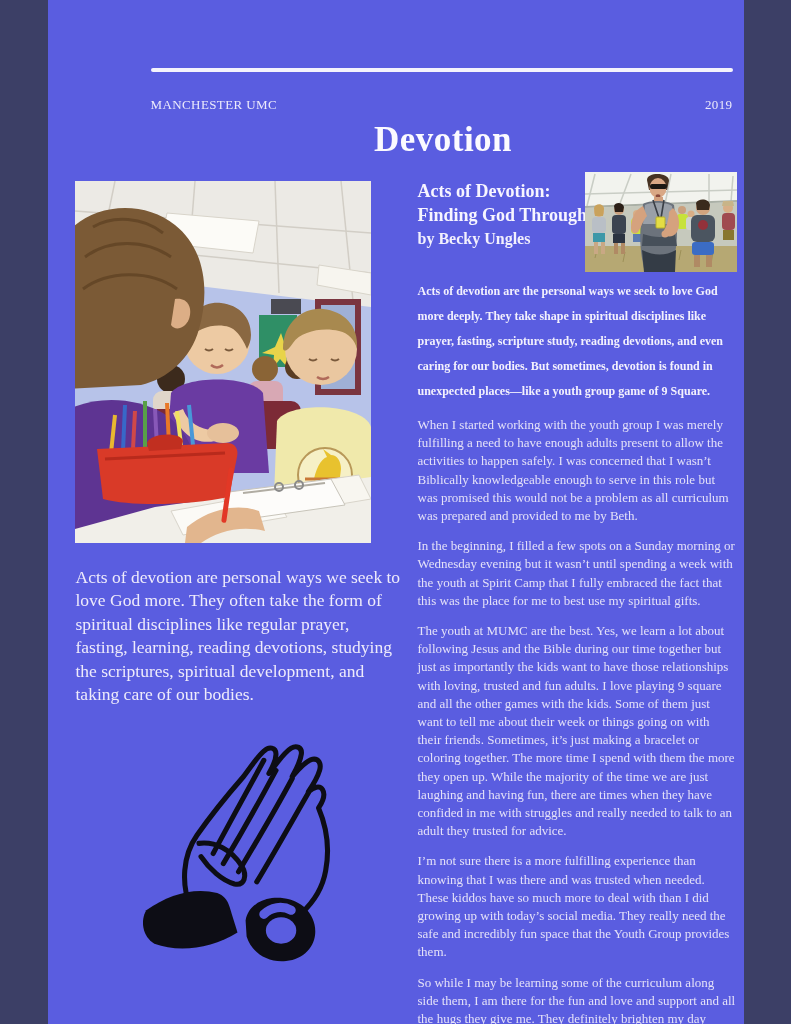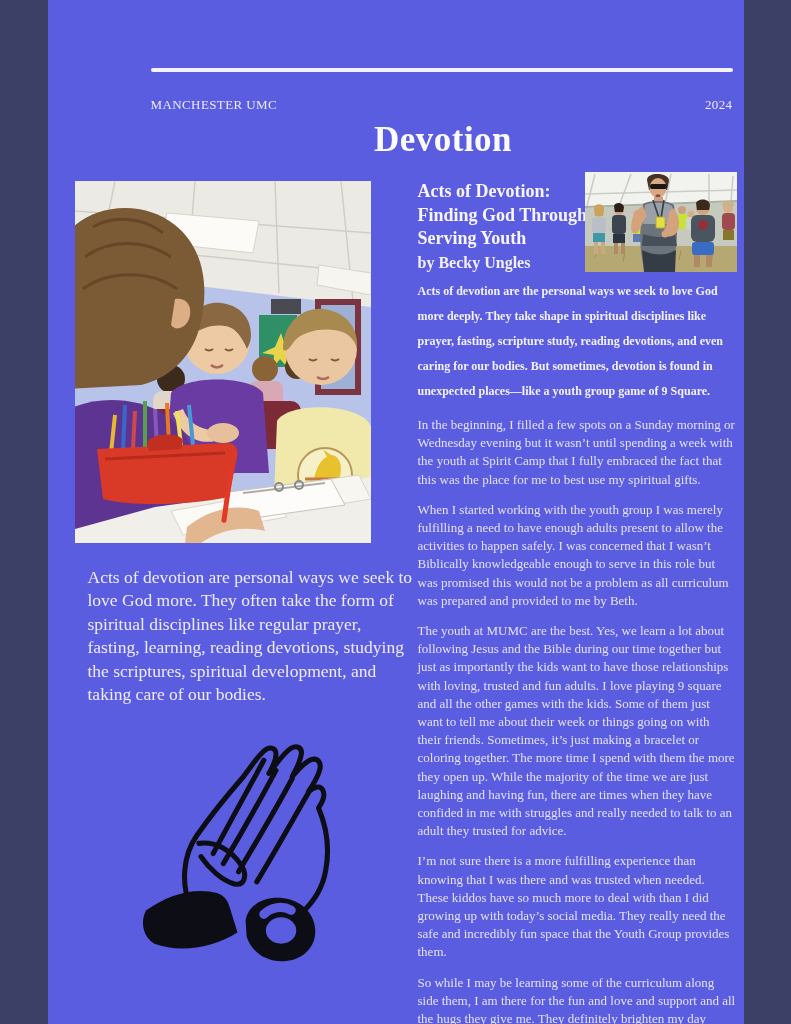--- a/index.html
+++ b/index.html
@@ -25,21 +25,21 @@
     position:absolute; left:0; top:120px; width:791px;
     text-align:center; color:#fbfaff; font-size:35px; font-weight:bold;
     letter-spacing:0.5px;
   }
   .photo-left {
     position:absolute; left:27px; top:181px; width:296px; height:362px;
     overflow:hidden;
   }
   .photo-left svg { display:block; width:100%; height:100%; }
   .left-summary {
-    position:absolute; left:40px; top:566px; width:326px;
+    position:absolute; left:28px; top:566px; width:326px;
     color:#eeebfb; font-size:17.5px; line-height:23.4px;
   }
   .hands-wrap {
     position:absolute; left:86px; top:738px; width:208px; height:228px;
   }
   .hands-wrap svg { display:block; width:100%; height:100%; }
   .article {
     position:absolute; left:370px; top:172px; width:319px;
     color:#e4e1f8;
   }
@@ -60,21 +60,21 @@
 </style>
 </head>
 <body>
 
 <div class="page">
 
   <div class="rule"></div>
 
   <div class="masthead">
     <span>MANCHESTER UMC</span>
-    <span>2024</span>
+    <span>2019</span>
   </div>
 
   <div class="page-title">Devotion</div>
 
   <div class="photo-left">
     <svg viewBox="0 0 296 362" preserveAspectRatio="none">
       <rect width="296" height="362" fill="#b7c3e9"></rect>
       <g>
         <polygon points="0,0 296,0 296,126 0,90" fill="#eceae5"></polygon>
         <g stroke="#d2cec6" stroke-width="1.5">
@@ -180,21 +180,20 @@
       <ellipse cx="145" cy="190" rx="15" ry="13" fill="#5a5de0"></ellipse>
       <path d="M128 174 C 135 167, 146 165, 155 170" stroke="#5a5de0" stroke-width="9" fill="none" stroke-linecap="round"></path>
     </svg>
   </div>
 
   <div class="article">
     <div class="article-header">
       <div class="heading-block">
         <div class="heading-line">Acts of Devotion:</div>
         <div class="heading-line">Finding God Through</div>
-        <div class="heading-line">Serving Youth</div>
         <div class="byline">by Becky Ungles</div>
       </div>
       <div class="photo-right">
         <svg viewBox="0 0 152 100" preserveAspectRatio="none">
           <rect width="152" height="100" fill="#c6c9bd"></rect>
           <g>
             <polygon points="0,0 152,0 152,30 0,36" fill="#f2f3ee"></polygon>
             <g stroke="#c9cdc5" stroke-width="1.5" fill="none">
               <path d="M10 2 L 2 34"></path>
                 <path d="M46 2 L 34 34"></path>
@@ -260,20 +259,20 @@
             <rect x="71" y="45" width="9" height="11" rx="1" fill="#e4dd44" stroke="#b8b02c"></rect>
             <path d="M58 34 C 50 38, 46 46, 46 56 C 46 61, 50 63, 53 60 C 56 56, 58 48, 62 44 Z" fill="#d5a27e"></path>
             <path d="M88 36 C 94 42, 96 52, 92 60 C 88 66, 80 66, 78 60 C 82 54, 84 46, 84 40 Z" fill="#d5a27e"></path>
             <circle cx="80" cy="62" r="3.5" fill="#d5a27e"></circle>
           </g>
         </svg>
       </div>
     </div>
 
     <p class="lede">Acts of devotion are the personal ways we seek to love God more deeply. They take shape in spiritual disciplines like prayer, fasting, scripture study, reading devotions, and even caring for our bodies. But sometimes, devotion is found in unexpected places—like a youth group game of 9 Square.</p>
+    <p class="body-para">When I started working with the youth group I was merely fulfilling a need to have enough adults present to allow the activities to happen safely. I was concerned that I wasn’t Biblically knowledgeable enough to serve in this role but was promised this would not be a problem as all curriculum was prepared and provided to me by Beth.</p>
     <p class="body-para">In the beginning, I filled a few spots on a Sunday morning or Wednesday evening but it wasn’t until spending a week with the youth at Spirit Camp that I fully embraced the fact that this was the place for me to best use my spiritual gifts.</p>
-    <p class="body-para">When I started working with the youth group I was merely fulfilling a need to have enough adults present to allow the activities to happen safely. I was concerned that I wasn’t Biblically knowledgeable enough to serve in this role but was promised this would not be a problem as all curriculum was prepared and provided to me by Beth.</p>
     <p class="body-para">The youth at MUMC are the best. Yes, we learn a lot about following Jesus and the Bible during our time together but just as importantly the kids want to have those relationships with loving, trusted and fun adults. I love playing 9 square and all the other games with the kids. Some of them just want to tell me about their week or things going on with their friends. Sometimes, it’s just making a bracelet or coloring together. The more time I spend with them the more they open up. While the majority of the time we are just laughing and having fun, there are times when they have confided in me with struggles and really needed to talk to an adult they trusted for advice.</p>
     <p class="body-para">I’m not sure there is a more fulfilling experience than knowing that I was there and was trusted when needed. These kiddos have so much more to deal with than I did growing up with today’s social media. They really need the safe and incredibly fun space that the Youth Group provides them.</p>
     <p class="body-para">So while I may be learning some of the curriculum along side them, I am there for the fun and love and support and all the hugs they give me. They definitely brighten my day when I get to spend time with them.</p>
   </div>
 
 </div>
 
 </body></html>

